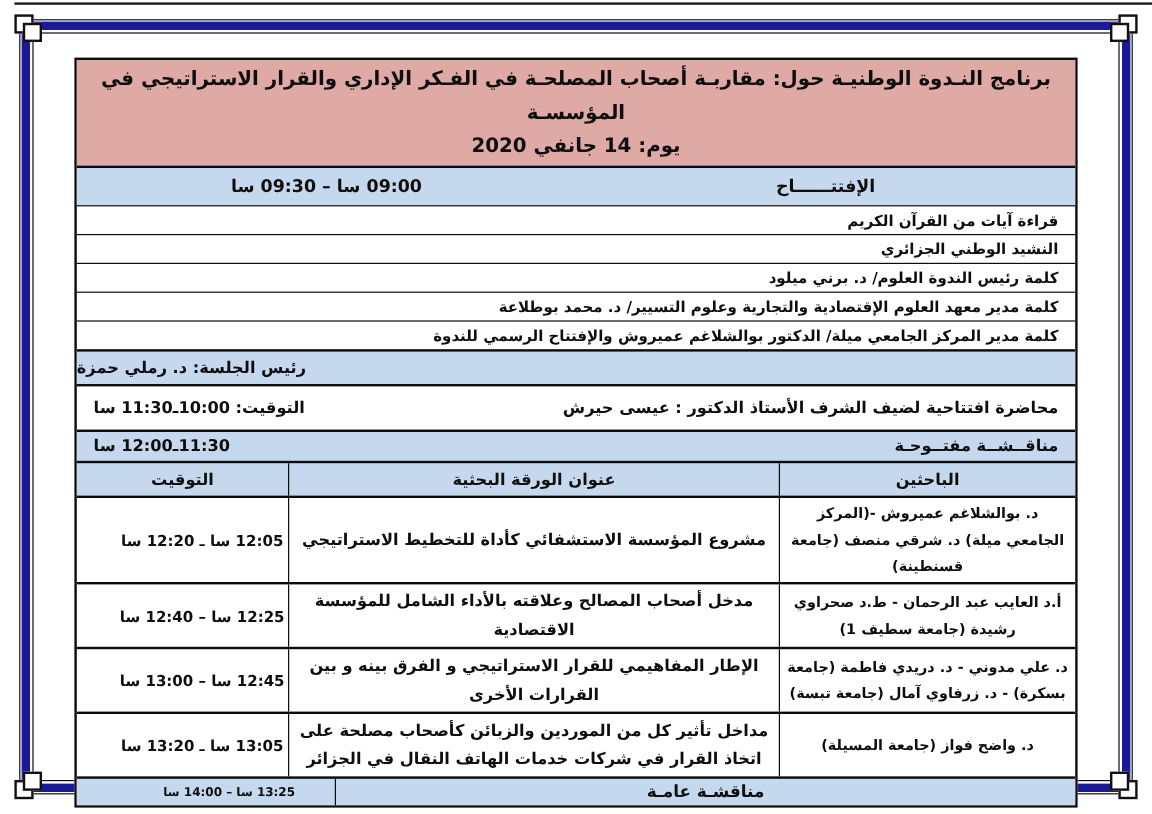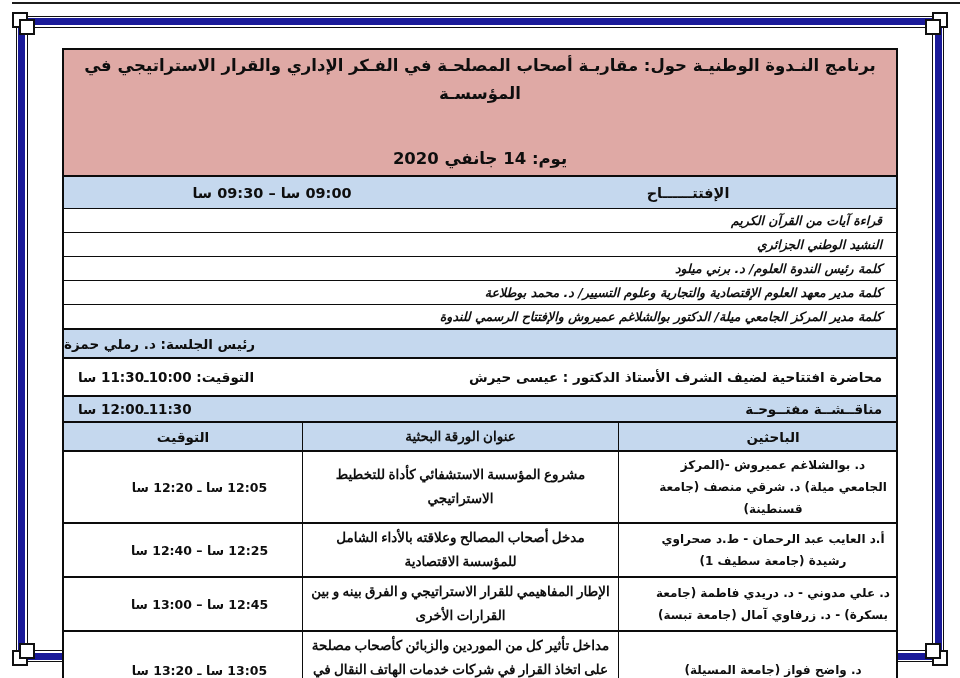--- a/index.html
+++ b/index.html
@@ -21,38 +21,38 @@
 
   
   .doc-table{
     position:absolute;left:62px;top:48px;width:836px;
     border:2px solid #0c0c0c;box-sizing:border-box;direction:rtl;text-align:right;
     background:#fff;
   }
   .row{box-sizing:border-box;display:flex;align-items:center;}
   .blue{background:var(--blue);}
   .pink{background:var(--pink);}
-  .bt1{border-top:1px solid #0c0c0c;font-style:italic;}
+  .bt1{border-top:1px solid #0c0c0c;}
   .bt2{border-top:2px solid #0c0c0c;}
 
   .title-row{min-height:60px;flex-direction:column;justify-content:center;text-align:center;
-    font-size:16.5px;line-height:28px;padding:2px 8px;gap:37px;}
+    font-size:16.5px;line-height:28px;padding:2px 8px;}
   .opening-row{min-height:33px;font-size:14.5px;}
   .opening-row .half{flex:1;text-align:center;}
   .item-row{min-height:24px;font-size:12.5px;padding:0 14px;}
   .chair-row{min-height:29px;justify-content:flex-end;font-size:13.5px;}
   .keynote-row{min-height:38px;font-size:13.5px;padding:0 14px;justify-content:space-between;}
   .opendisc-row{min-height:26px;font-size:13.5px;padding:0 14px;justify-content:space-between;}
 
   .prow{display:flex;box-sizing:border-box;align-items:stretch;}
   .pcell{box-sizing:border-box;display:flex;align-items:center;justify-content:center;
-    text-align:center;padding:2px 6px;margin-left:31px;}
+    text-align:center;padding:2px 6px;}
   .c-res{width:246px;font-size:12px;line-height:22px;}
   .c-title{flex:1;border-left:1px solid #0c0c0c;border-right:1px solid #0c0c0c;
-    font-size:13.5px;line-height:24px;font-family:Liberation Serif, serif;}
+    font-size:13.5px;line-height:24px;}
   .c-time{width:176px;font-size:12.5px;padding-left:39px;}
   .phead .pcell{font-size:13.5px;min-height:27px;padding:1px 4px;}
   .pdata{min-height:50px;}
   .pfoot{min-height:24px;}
   .pfoot .c-merge{flex:1;border-left:1px solid #0c0c0c;box-sizing:border-box;
     display:flex;align-items:center;justify-content:center;font-size:14px;}
   .pfoot .c-time{font-size:10px;display:flex;align-items:center;justify-content:center;}
   .nowrap{white-space:nowrap;}
 </style>
 </head>

